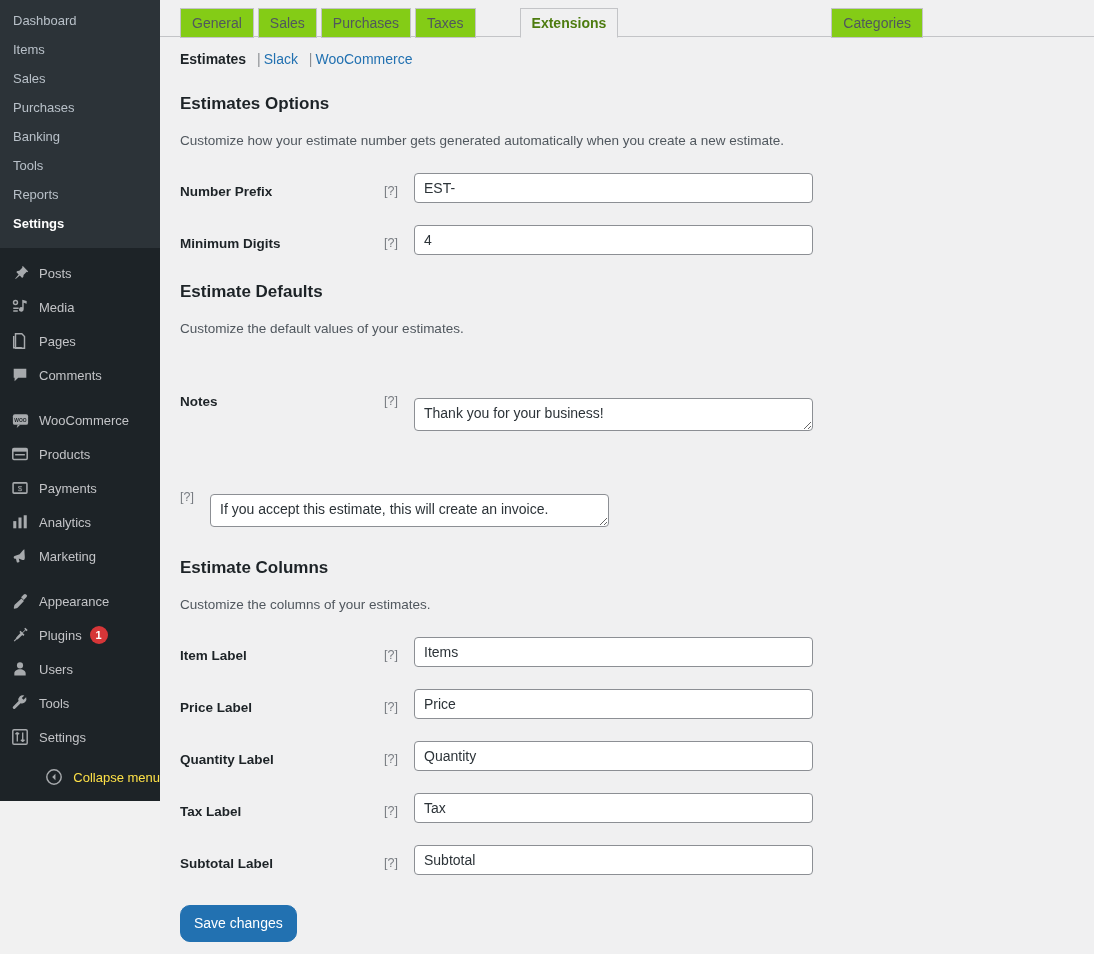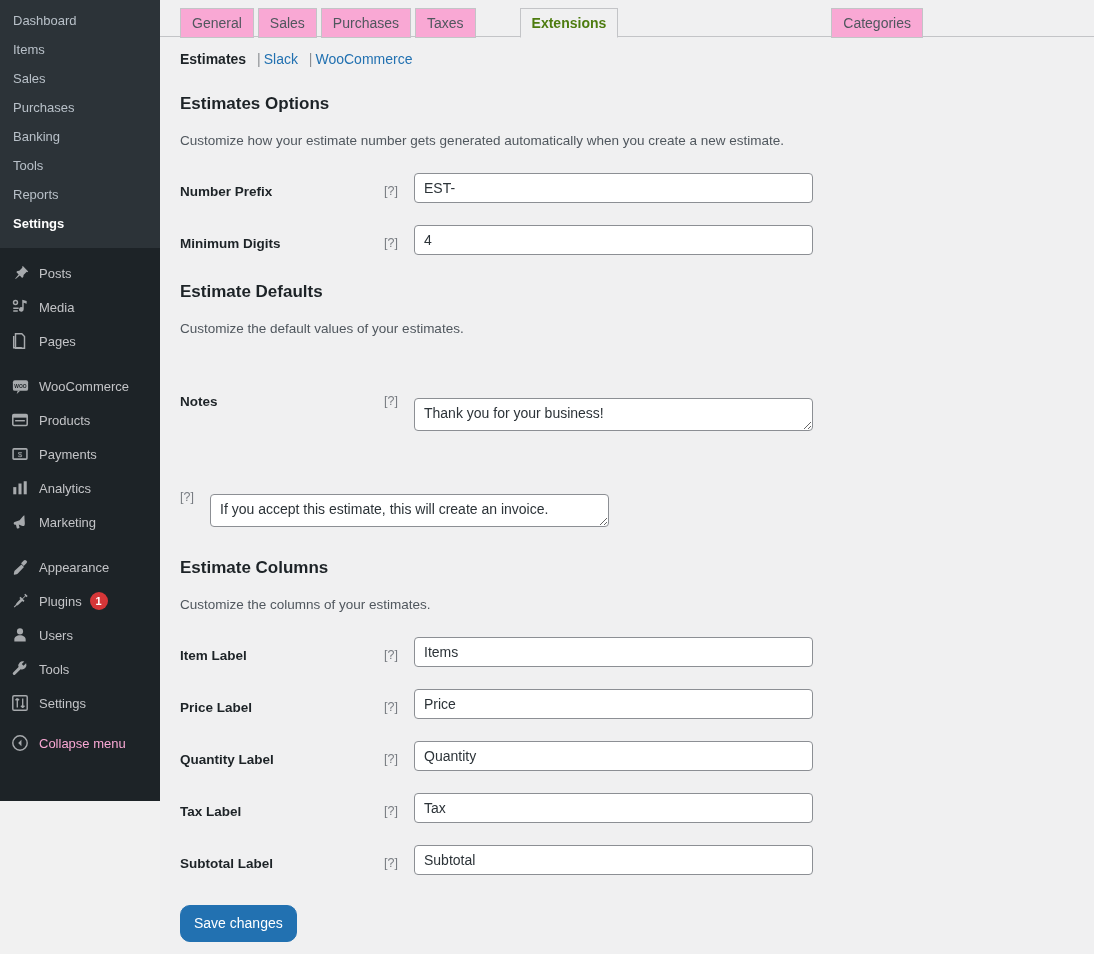--- a/index.html
+++ b/index.html
@@ -64,21 +64,21 @@
     display: inline-flex; align-items: center; justify-content: center;
     min-width: 18px; height: 18px;
     margin-left: 8px;
     border-radius: 9px;
     background: #d63638;
     color: #fff;
     font-size: 11px;
     font-weight: 600;
     padding: 0 5px;
   }
-  .collapse-row { color: #f9a8d4; margin-top: 6px; }
+  .collapse-row { color: #fde047; margin-top: 6px; justify-content: flex-end; }
 
   
   .content {
     position: absolute; top: 0; left: 160px;
     width: 934px; height: 954px;
     background: #f0f0f1;
   }
 
   
   .tabs-wrap {
@@ -86,21 +86,21 @@
     height: 37px;
     padding-left: 20px;
     border-bottom: 1px solid #c3c4c7;
   }
   .tabs { display: flex; align-items: flex-end; height: 37px; gap: 4px; }
   .tab {
     display: inline-flex; align-items: center;
     height: 30px;
     padding: 0 11px;
     margin-bottom: -1px;
-    background: #f9a8d4;
+    background: #84cc16;
     border: 1px solid #c3c4c7;
     border-bottom-color: #c3c4c7;
     color: #50575e;
     font-size: 14px;
     line-height: 1;
     cursor: pointer;
     white-space: nowrap;
   }
   .tab.active {
     background: #f0f0f1;
@@ -238,20 +238,28 @@
         </div>
         <div class="menu-item">
           <span class="mi-icon">
             <svg width="18" height="18" viewBox="0 0 20 20">
               <path d="M5 2h7l3 3v13H5z" fill="none" stroke="#a7aaad" stroke-width="1.6"></path>
               <path d="M3 4.5v13h9" fill="none" stroke="#a7aaad" stroke-width="1.6"></path>
             </svg>
           </span>
           <span class="mi-label">Pages</span>
         </div>
+        <div class="menu-item">
+          <span class="mi-icon">
+            <svg width="18" height="18" viewBox="0 0 20 20">
+              <path d="M3 3h14v10H8l-4 4v-4H3z"></path>
+            </svg>
+          </span>
+          <span class="mi-label">Comments</span>
+        </div>
         <div class="menu-sep"></div>
         <div class="menu-item">
           <span class="mi-icon">
             <svg width="19" height="19" viewBox="0 0 20 20">
               <rect x="2" y="3.5" width="16" height="11" rx="2"></rect>
               <path d="M7 14.5l-1 3.3 3.6-3.3z"></path>
               <text x="10" y="11.3" font-size="5.2" text-anchor="middle" fill="#1d2327" font-family="sans-serif" font-weight="bold">WOO</text>
             </svg>
           </span>
           <span class="mi-label">WooCommerce</span>

